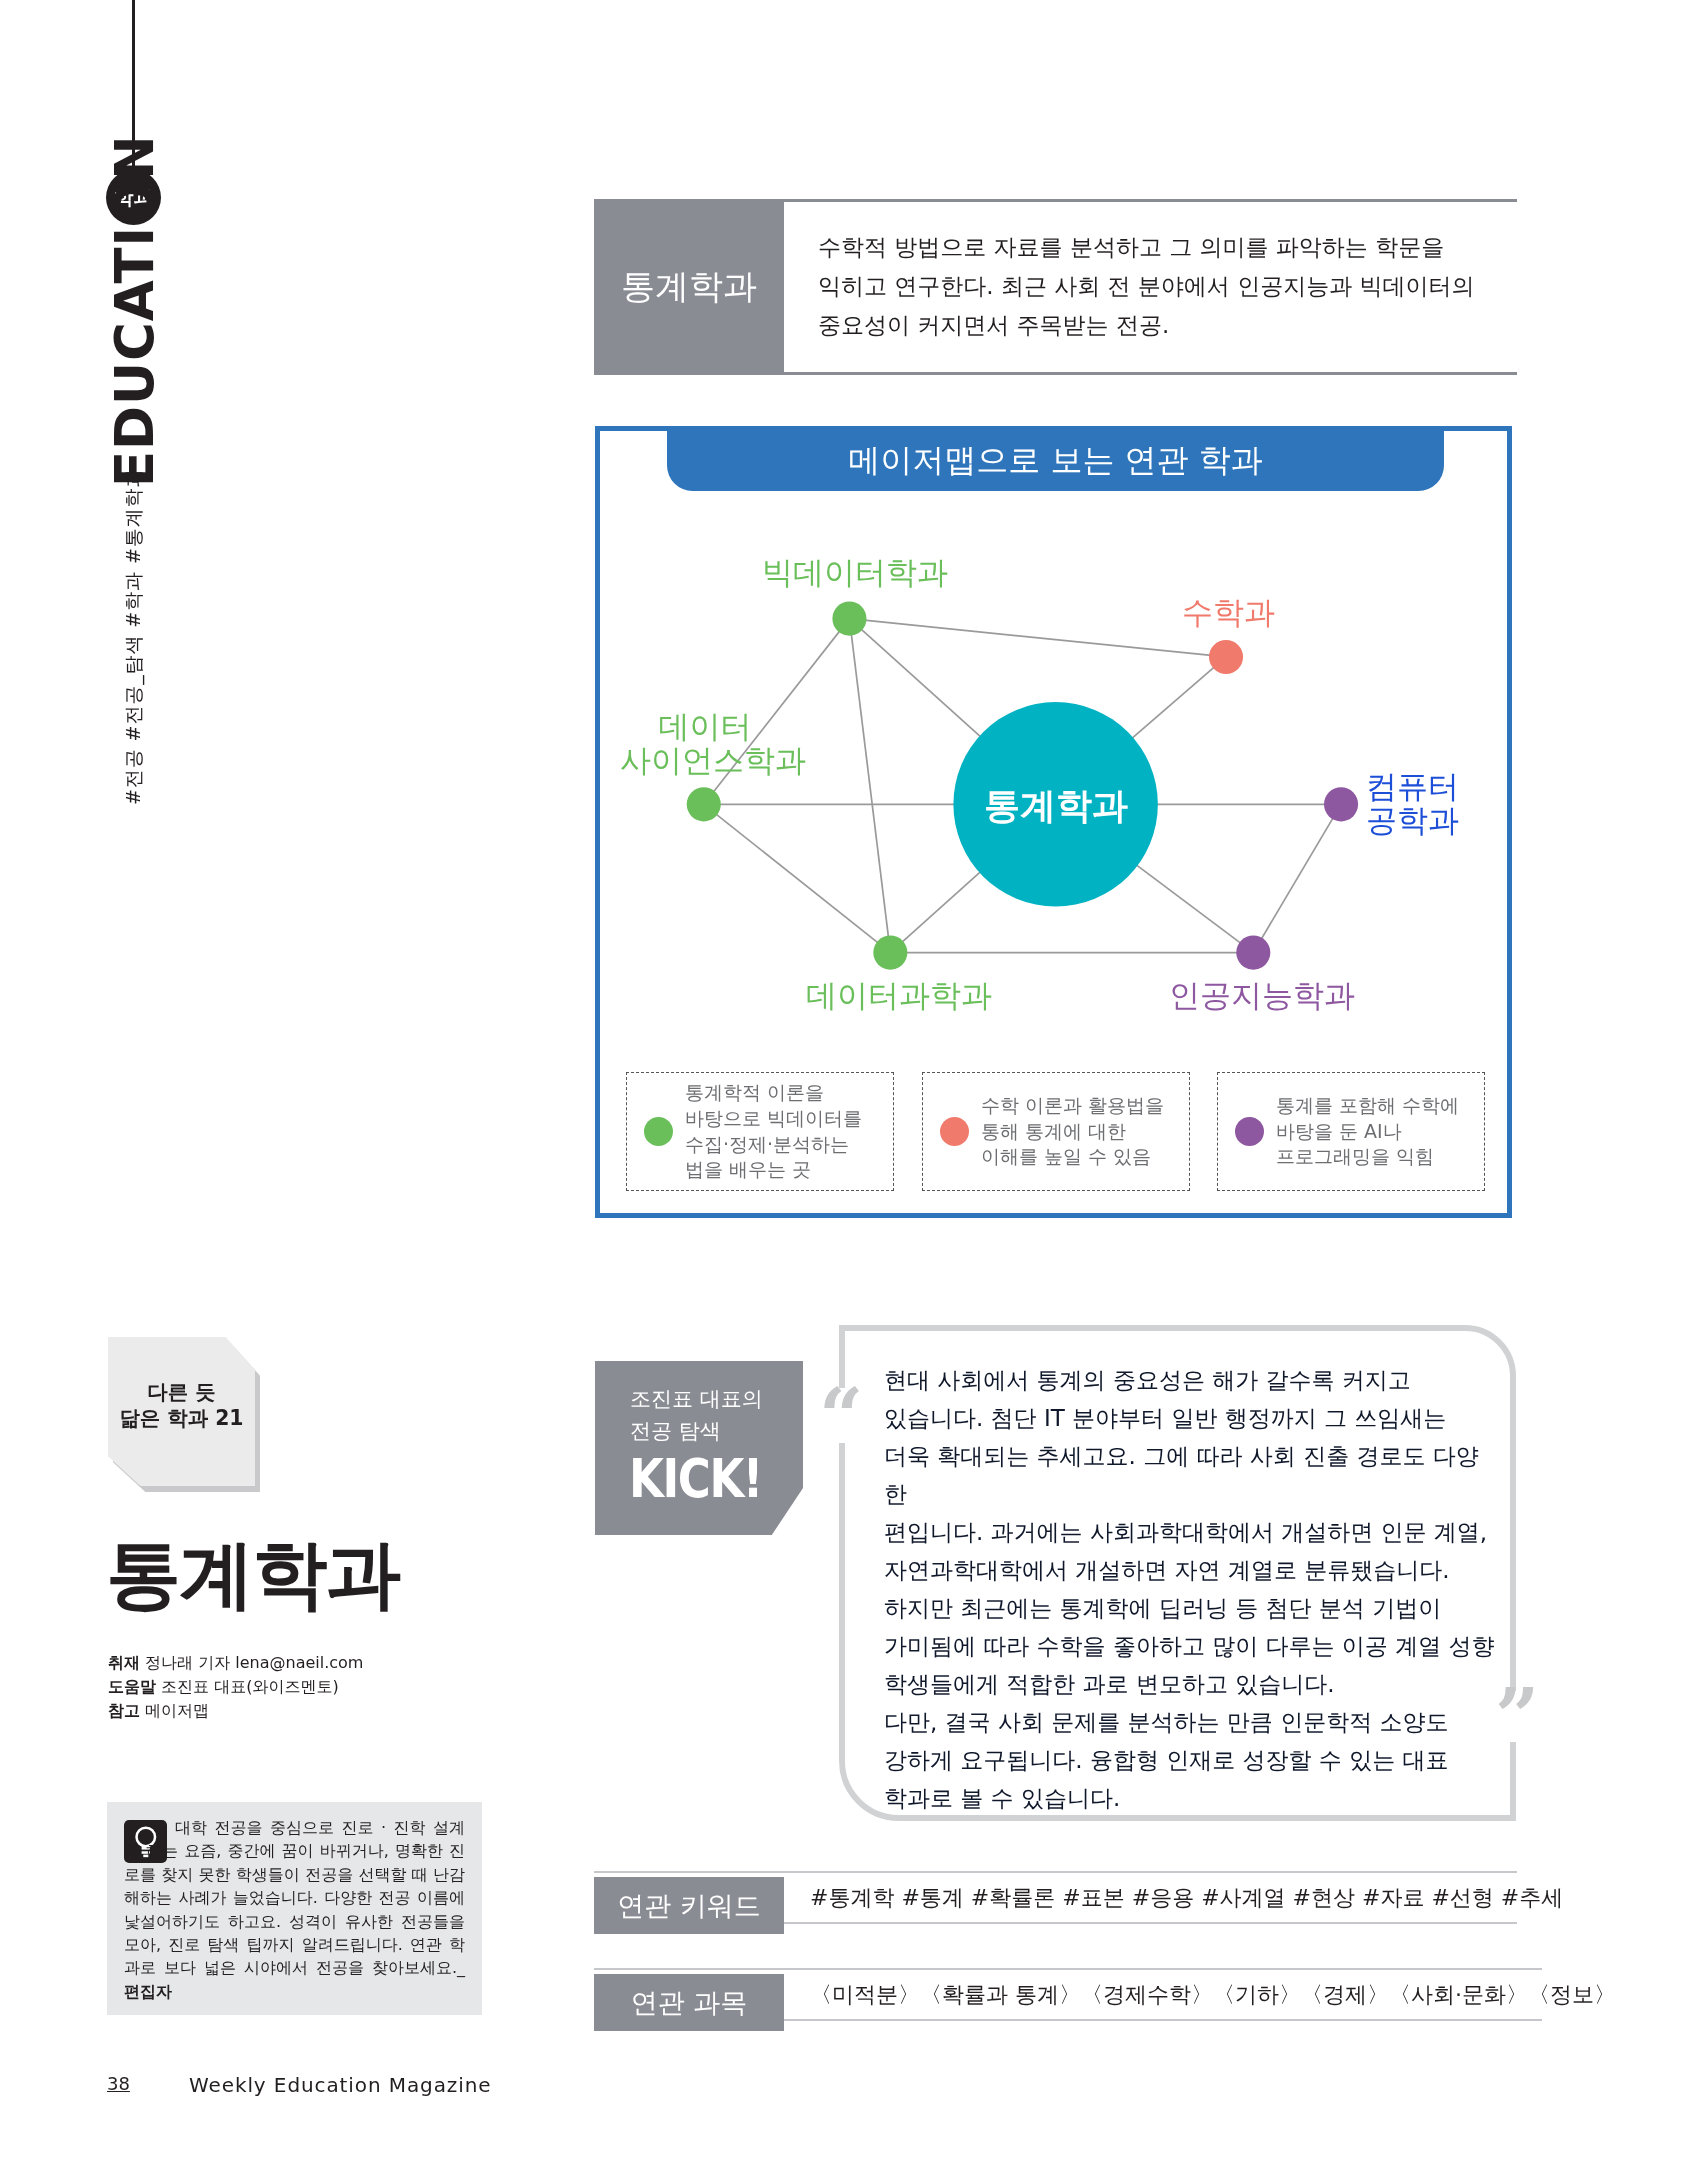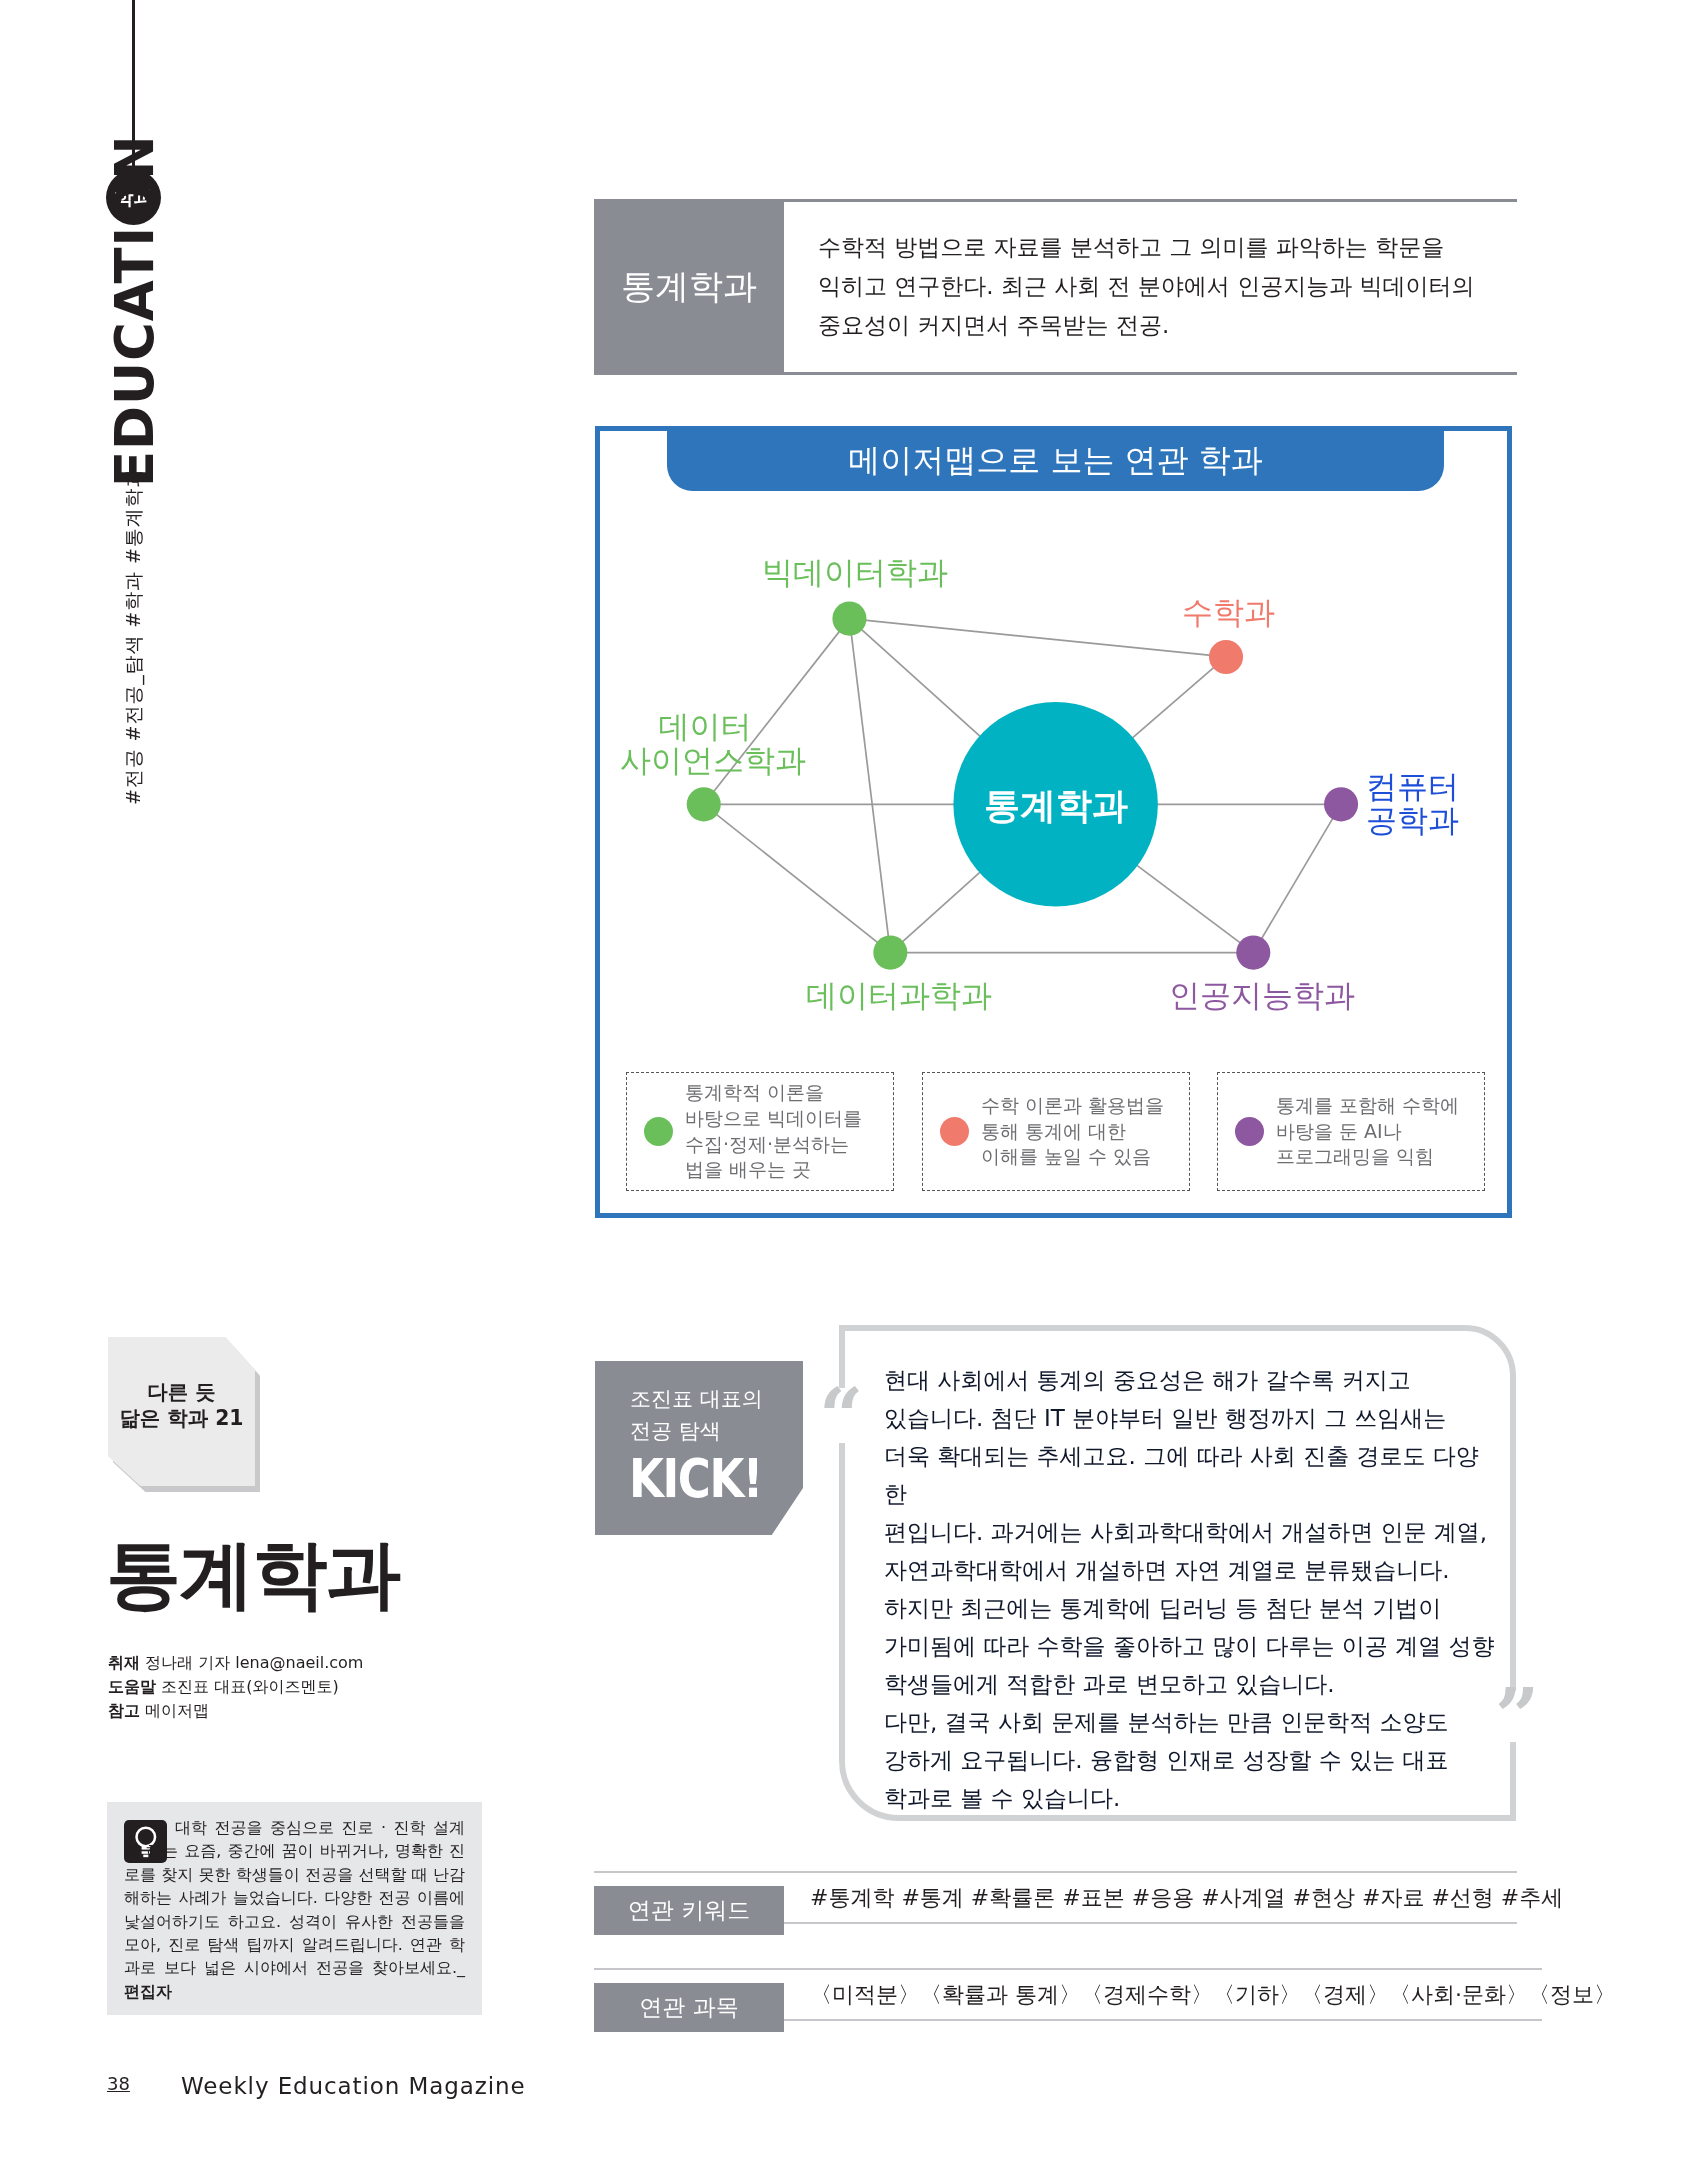--- a/index.html
+++ b/index.html
@@ -56,26 +56,26 @@
 
   .quote-frame { left:839px; top:1325px; width:677px; height:496px; border:6px solid #d1d2d4; border-radius:0 51px 0 60px; box-sizing:border-box; }
   .quote-gap-l { left:835px; top:1388px; width:17px; height:55px; background:#fff; }
   .quote-gap-r { left:1508px; top:1691px; width:17px; height:51px; background:#fff; }
   .quote-open { left:819px; top:1371px; font-size:77px; font-weight:bold; color:#c8c9cb; font-family:"DejaVu Serif",serif; }
   .quote-close { left:1495px; top:1671px; font-size:77px; font-weight:bold; color:#c8c9cb; font-family:"DejaVu Serif",serif; }
   .quote-text { left:884px; top:1361px; width:613px; font-size:23px; line-height:38px; color:#0f172a; }
 
   
   .kw-row { left:594px; width:923px; height:49px; border-top:2.6px solid #c6c7ca; border-bottom:2.6px solid #c6c7ca; box-sizing:content-box; }
-  .kw-label { position:absolute; left:0; top:13px; width:190px; height:49px; background:#8a8c93; color:#fff;
-              display:flex; align-items:center; justify-content:center; font-size:23px; }
+  .kw-label { position:absolute; left:0; top:4px; width:190px; height:57px; background:#8a8c93; color:#fff;
+              display:flex; align-items:center; justify-content:center; font-size:27px; }
   .kw-value { position:absolute; left:216px; top:0; height:49px; display:flex; align-items:center; font-size:22px; color:#231f20; white-space:nowrap; }
 
   .footer-page { left:107px; top:2073px; font-size:18px;text-decoration:underline; }
-  .footer-mag { left:181px; top:2073px; font-size:23px; letter-spacing:0.9px; }
+  .footer-mag { left:189px; top:2073px; font-size:20px; letter-spacing:0.9px; }
 </style>
 </head>
 <body>
 
 <div class="abs rail-line"></div>
 <div class="abs rail-badge">학과</div>
 <div class="abs rail-edu">EDUCATION</div>
 <div class="abs rail-vert rail-tags">#전공 #전공_탐색 #학과 #통계학과</div>
 
 <div class="abs hdr-top"></div>

